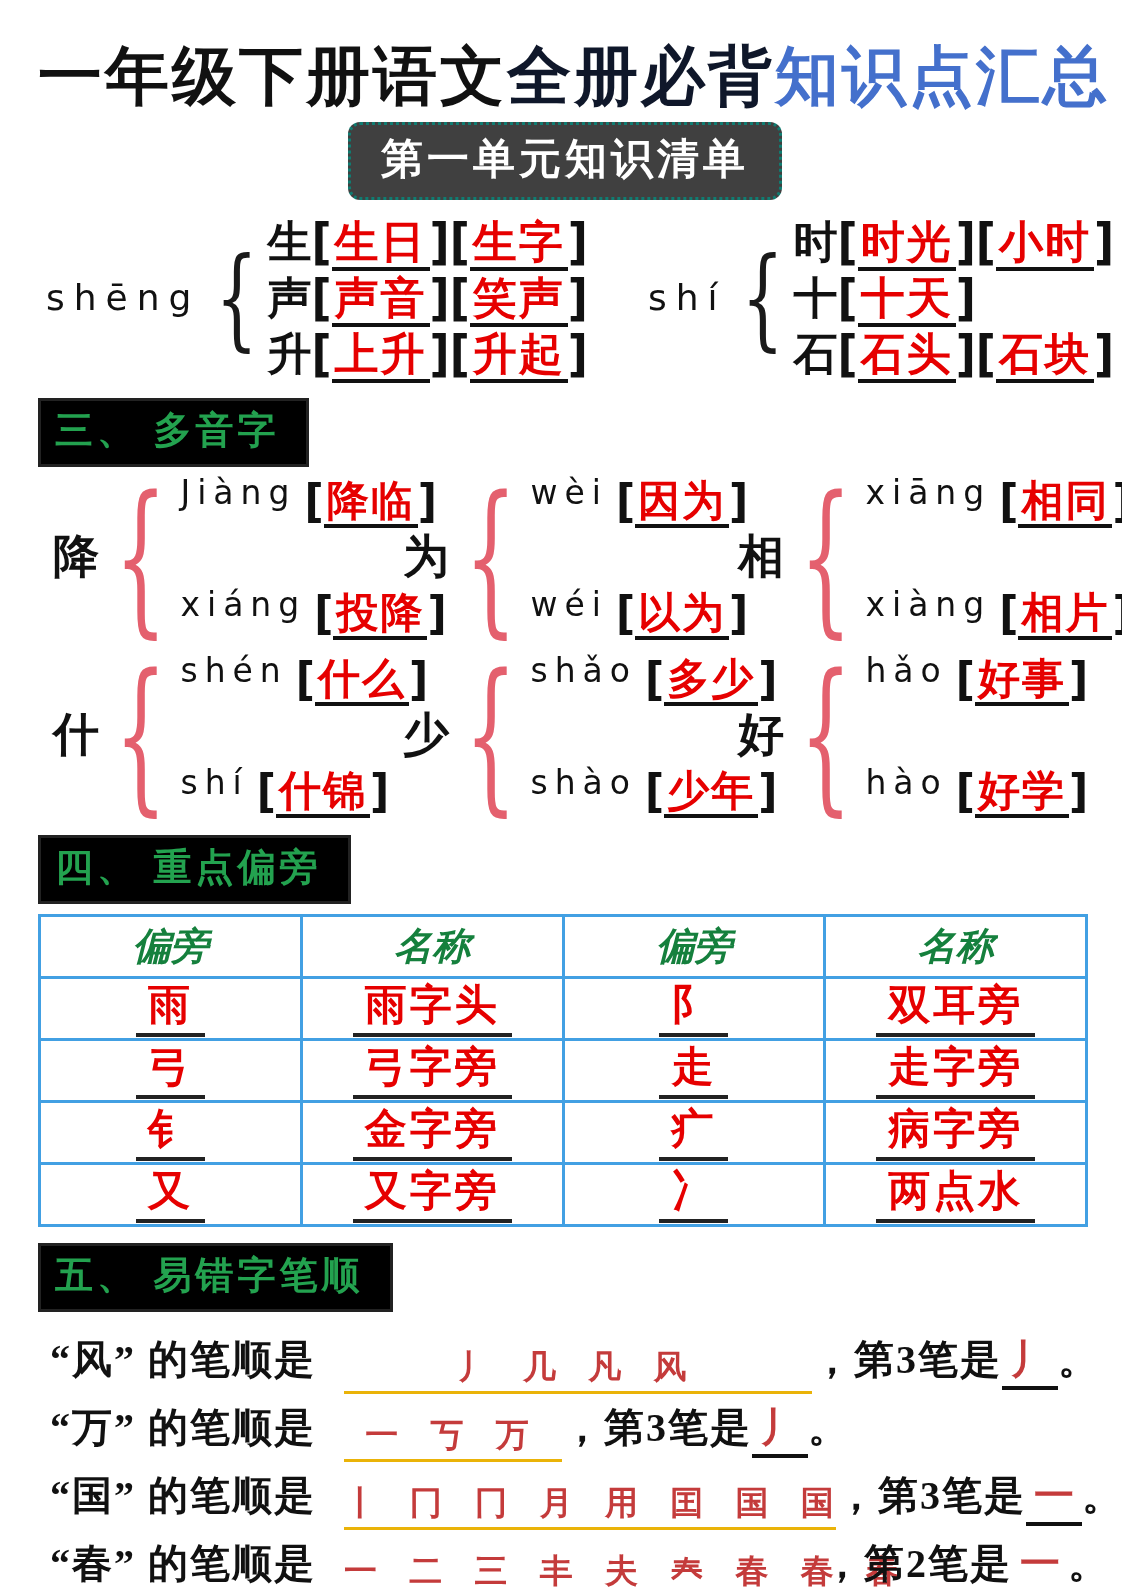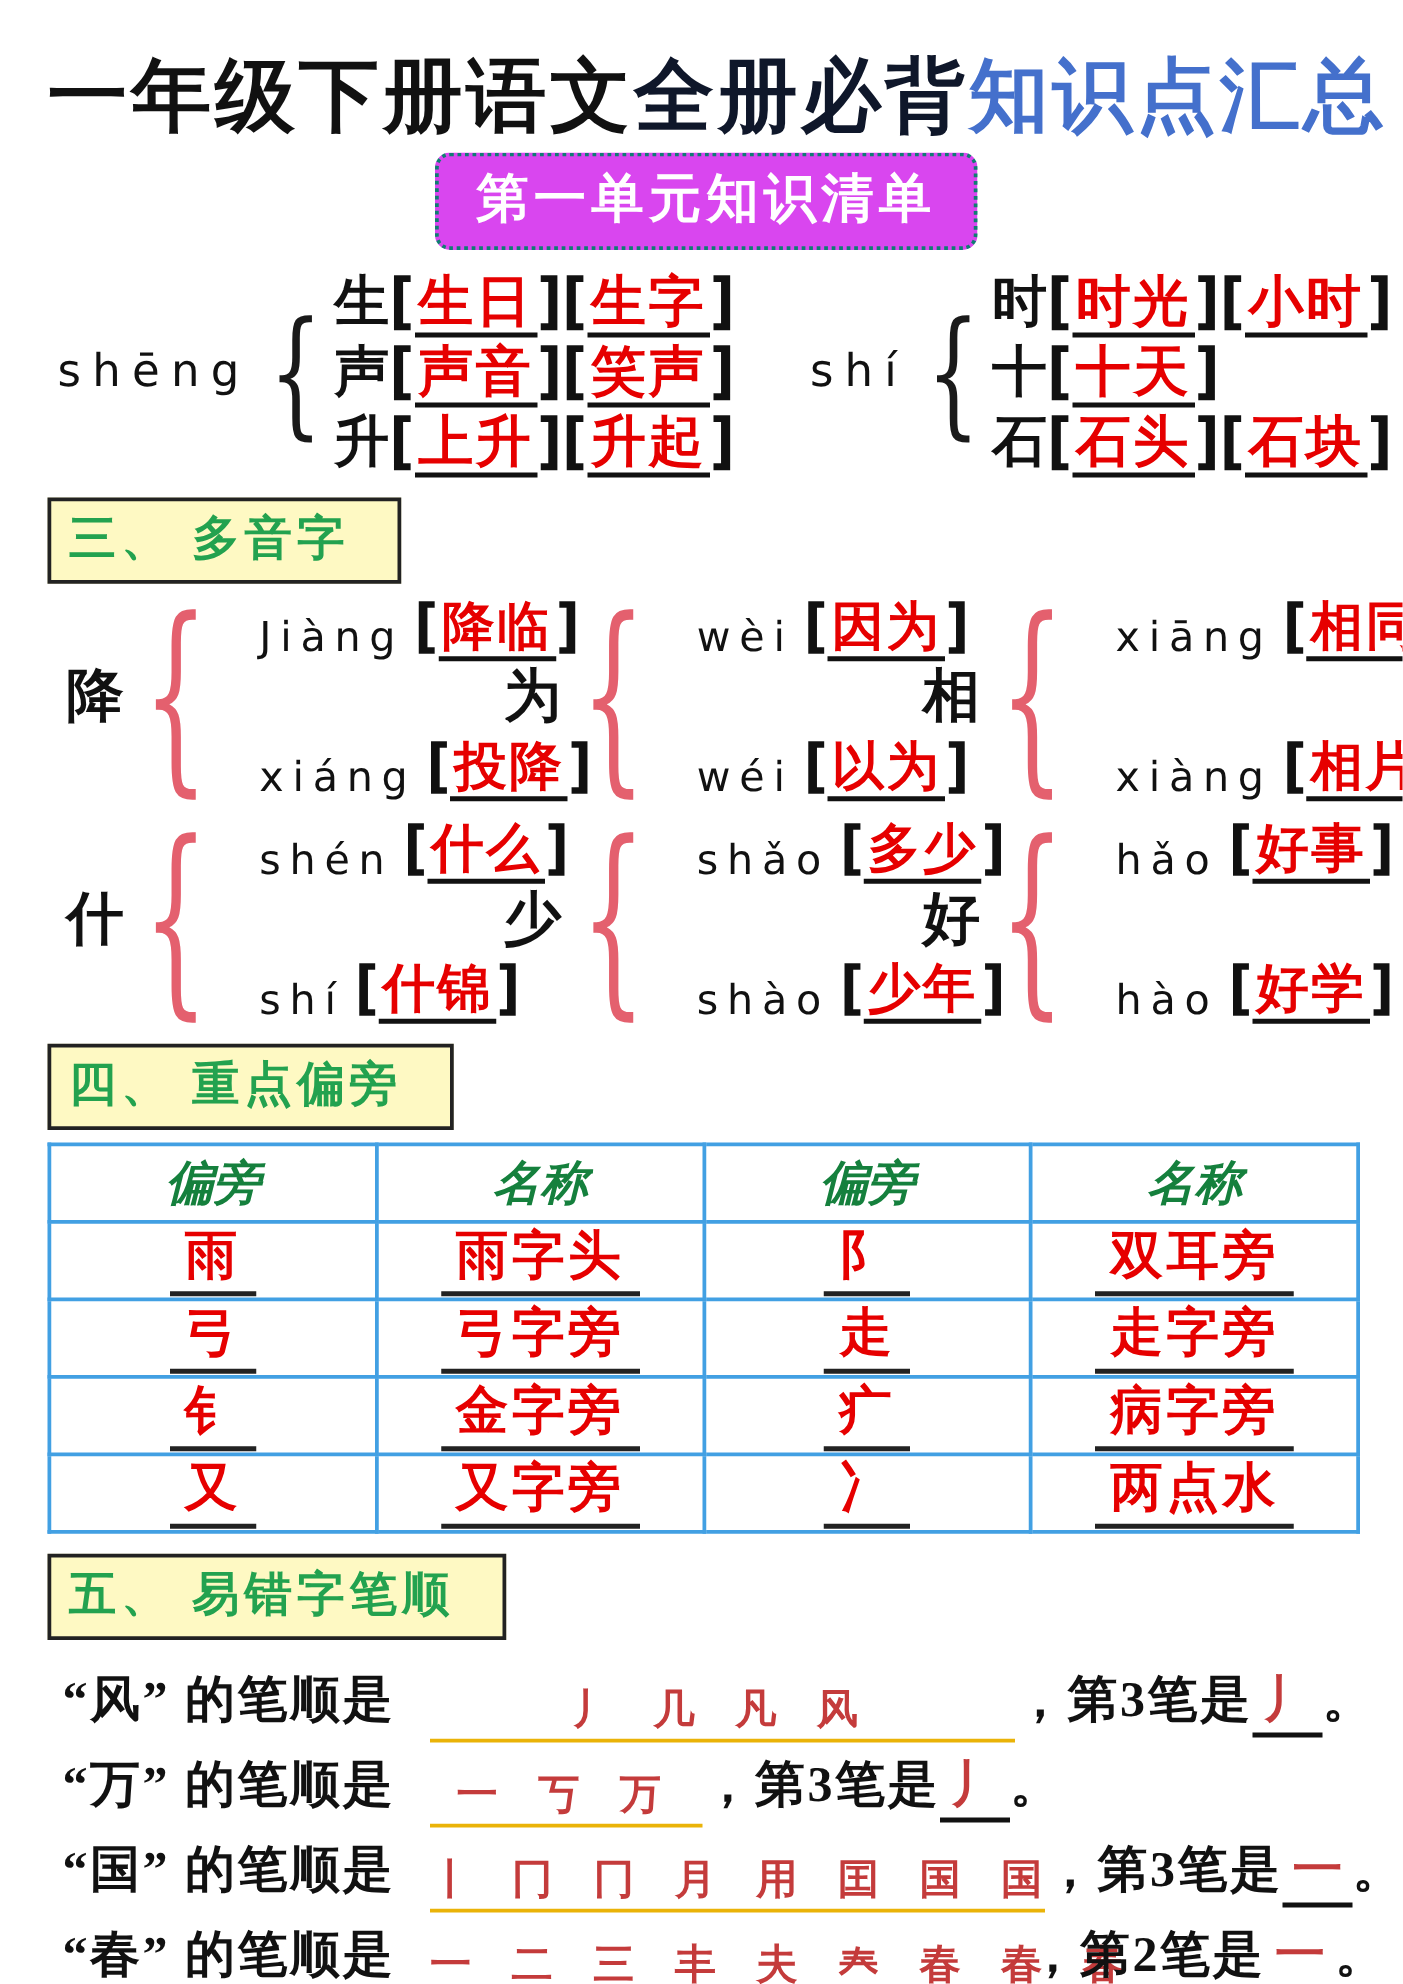--- a/index.html
+++ b/index.html
@@ -24,21 +24,21 @@
     white-space:nowrap;
   }
   .title .t-black { color:#111111; }
   .title .t-red   { color:#0f172a; }
   .title .t-blue  { color:#4470cc; }
 
   
   .banner-wrap { text-align:center; margin-top:8px; }
   .banner {
     display:inline-block;
-    background:#d946ef;
+    background:#404040;
     border:3px dotted #0f7d72;
     border-radius:12px;
     color:#ffffff;
     font-weight:900;
     font-size:42px;
     letter-spacing:4px;
     padding:6px 30px 10px 30px;
     font-family:"Liberation Sans", sans-serif;
   }
 
@@ -66,47 +66,47 @@
   .wd {
     color:#e60000; font-weight:700;
     border-bottom:4px solid #111;
     padding:0 3px 0px 3px;
     letter-spacing:2px;
   }
 
   
   .sec-header {
     display:inline-block;
-    background:#fef9c3;
+    background:#000000;
     border:3px solid #222;
     color:#23a24f;
     font-weight:900;
     font-size:38px;
     letter-spacing:4px;
-    padding:4px 38px 8px 14px;
+    padding:4px 26px 8px 14px;
     font-family:"Liberation Sans", sans-serif;
     margin-top:16px;
   }
 
   
   .poly-row { display:flex; margin-top:6px; }
   .poly-row.second { margin-top:10px; }
   .pgroup { display:flex; align-items:center; }
   .pg-a { width:365px; padding-left:15px; }
   .pg-b { width:335px; }
   .pg-c { width:340px; }
   .pchar { font-size:46px; font-weight:700; color:#111; }
   .pbrace {
     font-family:"DejaVu Serif", serif;
     font-size:150px; line-height:1; color:#e4606e;
     transform:scale(0.55,1.1); display:inline-block;
     margin:0 -8px 0 -6px;
   }
   .pentries { display:flex; flex-direction:column; justify-content:space-between; height:168px; }
-  .pentry { display:flex; align-items:flex-end; white-space:nowrap;margin-left:27px; }
+  .pentry { display:flex; align-items:flex-start; white-space:nowrap; }
   .ppinyin {
     font-family:"DejaVu Sans", sans-serif;
     font-size:33px; letter-spacing:7px; color:#111;
     margin-right:8px;
   }
   .pentry .bkt { font-size:42px; }
 
   
   table.radicals {
     border-collapse:collapse;

